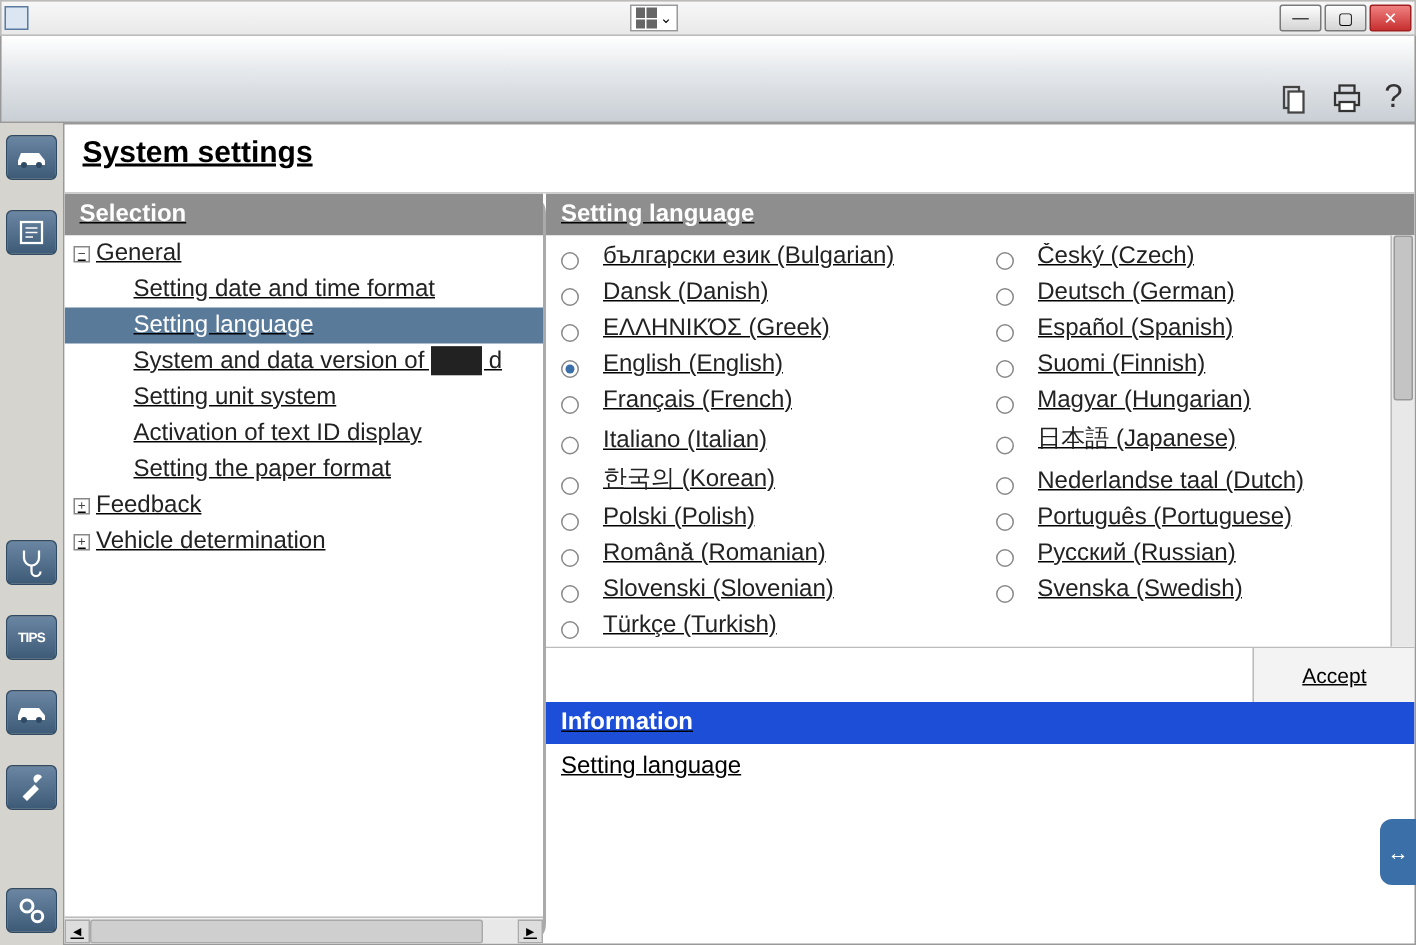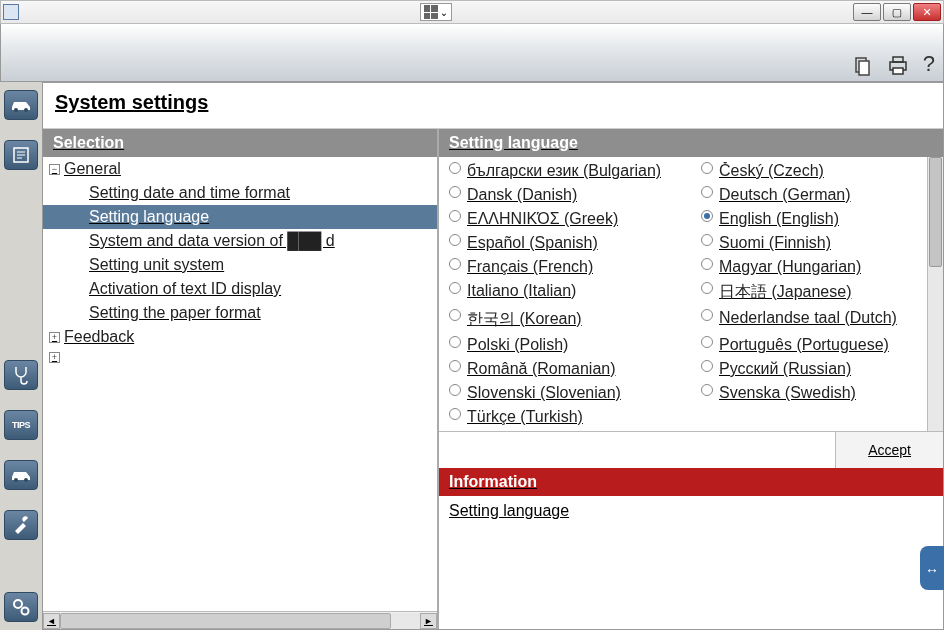--- a/index.html
+++ b/index.html
@@ -23,43 +23,43 @@
   .rail-btn { width:34px; height:30px; background: linear-gradient(#6a86a3,#3d5a77); border:1px solid #2f4a62; border-radius:4px; display:flex; align-items:center; justify-content:center; color:#fff; font-size:14px;}
   .rail-btn.tips { font-size:9px; font-weight:bold; letter-spacing:-0.5px;}
   .rail-spacer { flex:1; }
   .rail-bottom { padding-bottom:8px;}
   
   .main { flex:1; background:#fff; border:1px solid #999; position:relative; display:flex; flex-direction:column;text-decoration:underline;}
   .page-title { font-size:20px; font-weight:bold; padding: 8px 12px 14px 12px; border-bottom:1px solid #ccc;}
   
   .columns { flex:1; display:flex; overflow:hidden;}
   
-  .sel-col { width: 396px; display:flex; flex-direction:column; border-right: 2px solid #aaa;}
+  .sel-col { width: 321px; display:flex; flex-direction:column; border-right: 2px solid #aaa; border-radius: 13px;}
   .col-header { background:#8e8e8e; color:#fff; font-weight:bold; font-size:16px; padding: 5px 10px;}
   .tree { flex:1; overflow:auto; background:#fff; font-size:16px; color:#222; }
   .tree-row { padding: 3px 6px; display:flex; align-items:center; gap:4px; white-space:nowrap; overflow:hidden;}
   .tree-row.child { padding-left: 46px; }
   .tree-row.selected { background:#5a7a9a; color:#fff;}
   .expander { width:11px; height:11px; border:1px solid #888; font-size:9px; line-height:9px; text-align:center; display:inline-block; color:#444; background:#fff;}
   
   .right-col { flex:1; display:flex; flex-direction:column; position:relative;}
   .lang-area { position:relative; }
   .lang-grid { display:grid; grid-template-columns: 1fr 1fr; background:#fff; font-size:16px; color:#222; padding: 2px 0;}
-  .lang-cell { padding: 3px 10px; display:flex; align-items:flex-start; gap:6px;}
+  .lang-cell { padding: 3px 10px; display:flex; align-items:flex-end; gap:16px;}
   .radio { width:12px; height:12px; border:1px solid #888; border-radius:50%; display:inline-flex; align-items:center; justify-content:center; flex:none;}
   .radio.sel::after { content:""; width:6px; height:6px; background:#3b6fa8; border-radius:50%;}
   .lang-text { white-space:nowrap; overflow:hidden; text-overflow:ellipsis;}
   
   .right-scroll { position:absolute; right:0; top:28px; bottom:0; width:16px; background:#e8e8e8; border-left:1px solid #bbb;}
   .right-scroll .thumb { position:absolute; left:1px; right:1px; top:0; height:40%; background:#c4c4c4; border:1px solid #999; border-radius:2px;}
   
   .accept-bar { display:flex; justify-content:flex-end; border-top:1px solid #bbb;}
   .accept-btn { padding: 10px 32px; border-left:1px solid #bbb; font-size:14px; background:#f3f3f3;}
   
-  .info-header { background:#b91c1c; color:#fff; font-weight:bold; font-size:16px; padding:5px 10px;}
+  .info-header { background:#1d4ed8; color:#fff; font-weight:bold; font-size:16px; padding:5px 10px;}
   .info-body { padding: 6px 10px; font-size:16px; flex:1;}
   
   .sel-hscroll { height:18px; background:#efefef; border-top:1px solid #bbb; display:flex; align-items:center;}
   .hs-btn { width:17px; height:16px; border:1px solid #aaa; background:#ddd; font-size:9px; display:flex; align-items:center;justify-content:center;}
   .hs-track { flex:1; position:relative; height:16px; background:#e8e8e8;}
   .hs-thumb { position:absolute; left:0; top:0; bottom:0; width:92%; background:#cfcfcf; border:1px solid #aaa; border-radius:2px;}
   
   .tv-badge { position:absolute; right:0; bottom:40px; width:24px; height:44px; background:#3b6fa8; border-radius:8px 0 0 8px; display:flex; align-items:center; justify-content:center; color:#fff; font-size:14px;}
   
   .title-expand-icon { width:14px; height:14px; display:grid; grid-template:repeat(2,1fr)/repeat(2,1fr); gap:1px;}
@@ -175,20 +175,21 @@
             <div class="tree-row child">System and data version of ███ d</div>
             <div class="tree-row child">Setting unit system</div>
             <div class="tree-row child">Activation of text ID display</div>
             <div class="tree-row child">Setting the paper format</div>
             <div class="tree-row">
               <span class="expander">+</span>
               <span>Feedback</span>
             </div>
             <div class="tree-row">
               <span class="expander">+</span>
+              <span>Vehicle determination</span>
             </div>
           </div>
         <div class="sel-hscroll">
           <div class="hs-btn">◄</div>
           <div class="hs-track">
               <div class="hs-thumb"></div>
             </div>
           <div class="hs-btn">►</div>
         </div>
       </div>
@@ -210,29 +211,29 @@
               </div>
               <div class="lang-cell">
                 <span class="radio"></span>
                 <span class="lang-text">Deutsch (German)</span>
               </div>
               <div class="lang-cell">
                 <span class="radio"></span>
                 <span class="lang-text">ΕΛΛΗΝΙΚΌΣ (Greek)</span>
               </div>
               <div class="lang-cell">
+                <span class="radio"></span>
+                <span class="lang-text">Español (Spanish)</span>
+              </div>
+              <div class="lang-cell">
                 <span class="radio sel"></span>
                 <span class="lang-text">English (English)</span>
               </div>
               <div class="lang-cell">
                 <span class="radio"></span>
-                <span class="lang-text">Español (Spanish)</span>
-              </div>
-              <div class="lang-cell">
-                <span class="radio"></span>
                 <span class="lang-text">Suomi (Finnish)</span>
               </div>
               <div class="lang-cell">
                 <span class="radio"></span>
                 <span class="lang-text">Français (French)</span>
               </div>
               <div class="lang-cell">
                 <span class="radio"></span>
                 <span class="lang-text">Magyar (Hungarian)</span>
               </div>

